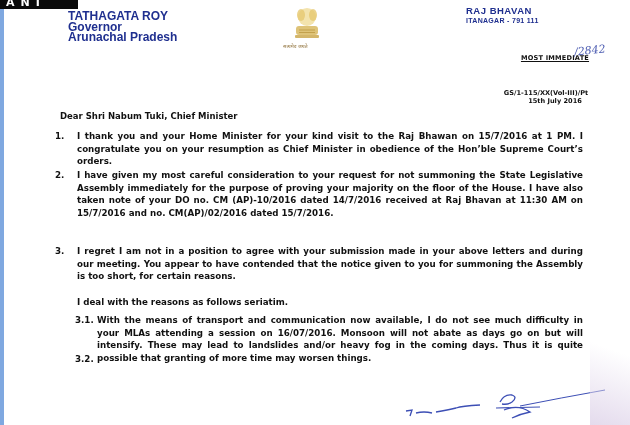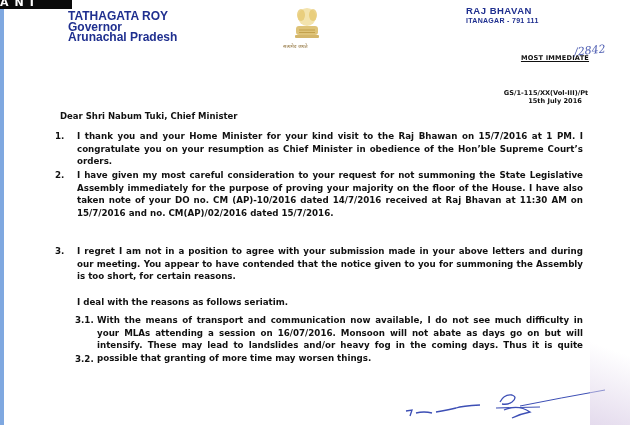--- a/index.html
+++ b/index.html
@@ -9,21 +9,21 @@
       font-family: "DejaVu Sans", sans-serif;
     }
     .left-edge {
       position: absolute; left: 0; top: 0; width: 4px; height: 425px;
       background: #7fa8e0;
     }
     .watermark {
       position: absolute; left: 0; top: 0; width: 72px; height: 9px;
       background: #0a0a0a; color: #fff; font-weight: bold;
       font-size: 11px; line-height: 6px; letter-spacing: 6px;
-      overflow: hidden; padding-left: 0;
+      overflow: hidden; padding-left: 6px;
     }
     .sender {
       position: absolute; left: 68px; top: 11px;
       color: #1f2f8f; font-family: "Liberation Sans", sans-serif;
       font-weight: bold; font-size: 12px; line-height: 10.5px;
     }
     .emblem {
       position: absolute; left: 287px; top: 3px; width: 40px; height: 40px;
     }
     .emblem-caption {

